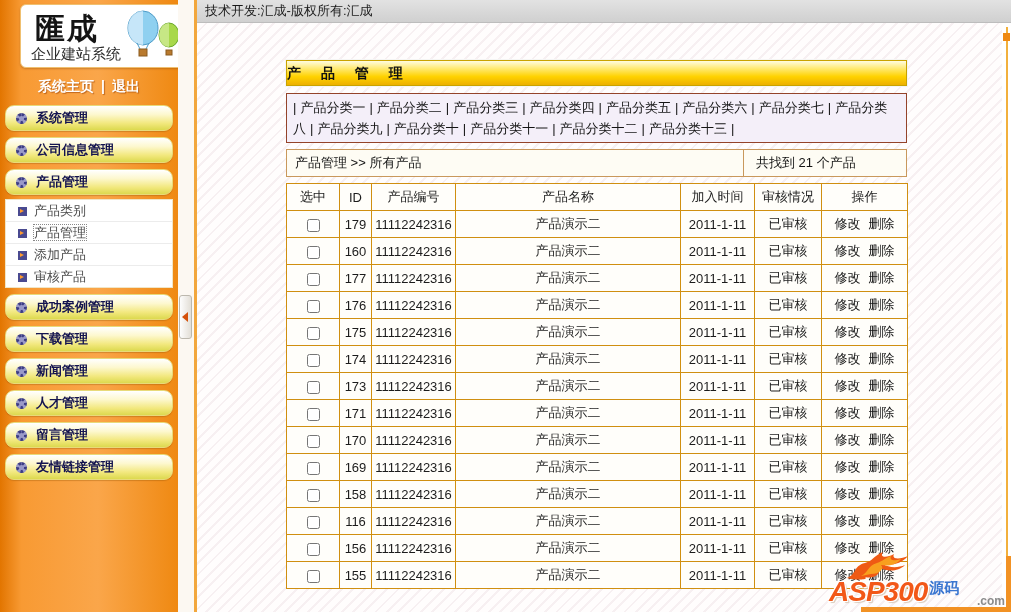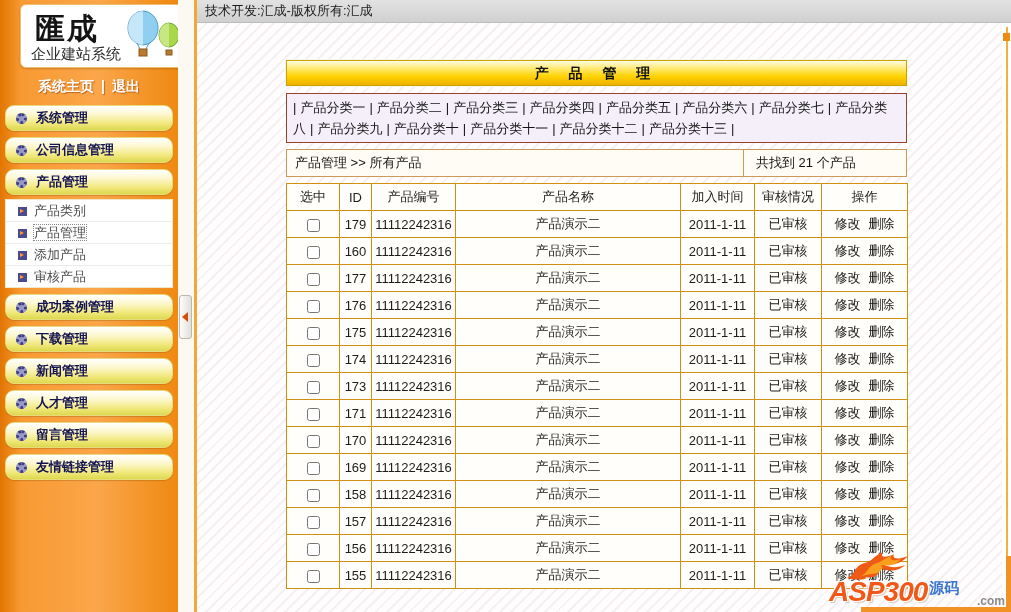--- a/index.html
+++ b/index.html
@@ -82,21 +82,21 @@
     background:repeating-linear-gradient(135deg,#fffdfd 0px,#fffdfd 6px,#f7f0f2 6px,#f7f0f2 8px);
   }
   .topbar{
     position:absolute;top:0;left:0;right:0;height:22px;
     background:linear-gradient(#e2e2e2,#d0d0d0);
     border-bottom:1px solid #bdbdbd;
     font-size:13px;color:#1a1a1a;line-height:22px;padding-left:8px;
   }
   .panel{position:absolute;left:89px;top:60px;width:621px;}
   .panel-title{
-    height:24px;line-height:24px;text-align:center;
+    height:24px;line-height:24px;
     font-size:14px;font-weight:bold;color:#111;letter-spacing:8px;
     background:linear-gradient(#fffce0 0%,#ffe765 35%,#ffd200 65%,#edb000 100%);
     border:1px solid #c9a300;box-shadow:0 0 0 1px #f5f5f5;
     margin-bottom:7px;
   }
   .categories{
     border:1px solid #94432a;background:#f4eff9;
     padding:3px 6px;font-size:13px;line-height:21px;color:#141414;
     margin-bottom:6px;
   }
@@ -338,21 +338,21 @@
     <td>11112242316</td>
     <td class="cell-name">产品演示二</td>
     <td>2011-1-11</td>
     <td>已审核</td>
     <td>
       <a class="action-link">修改</a><a class="action-link">删除</a>
     </td>
   </tr>
           <tr>
     <td><input type="checkbox" class="row-checkbox" style=""></td>
-    <td>157</td>
+    <td>116</td>
     <td>11112242316</td>
     <td class="cell-name">产品演示二</td>
     <td>2011-1-11</td>
     <td>已审核</td>
     <td>
       <a class="action-link">修改</a><a class="action-link">删除</a>
     </td>
   </tr>
           <tr>
     <td><input type="checkbox" class="row-checkbox" style=""></td>

